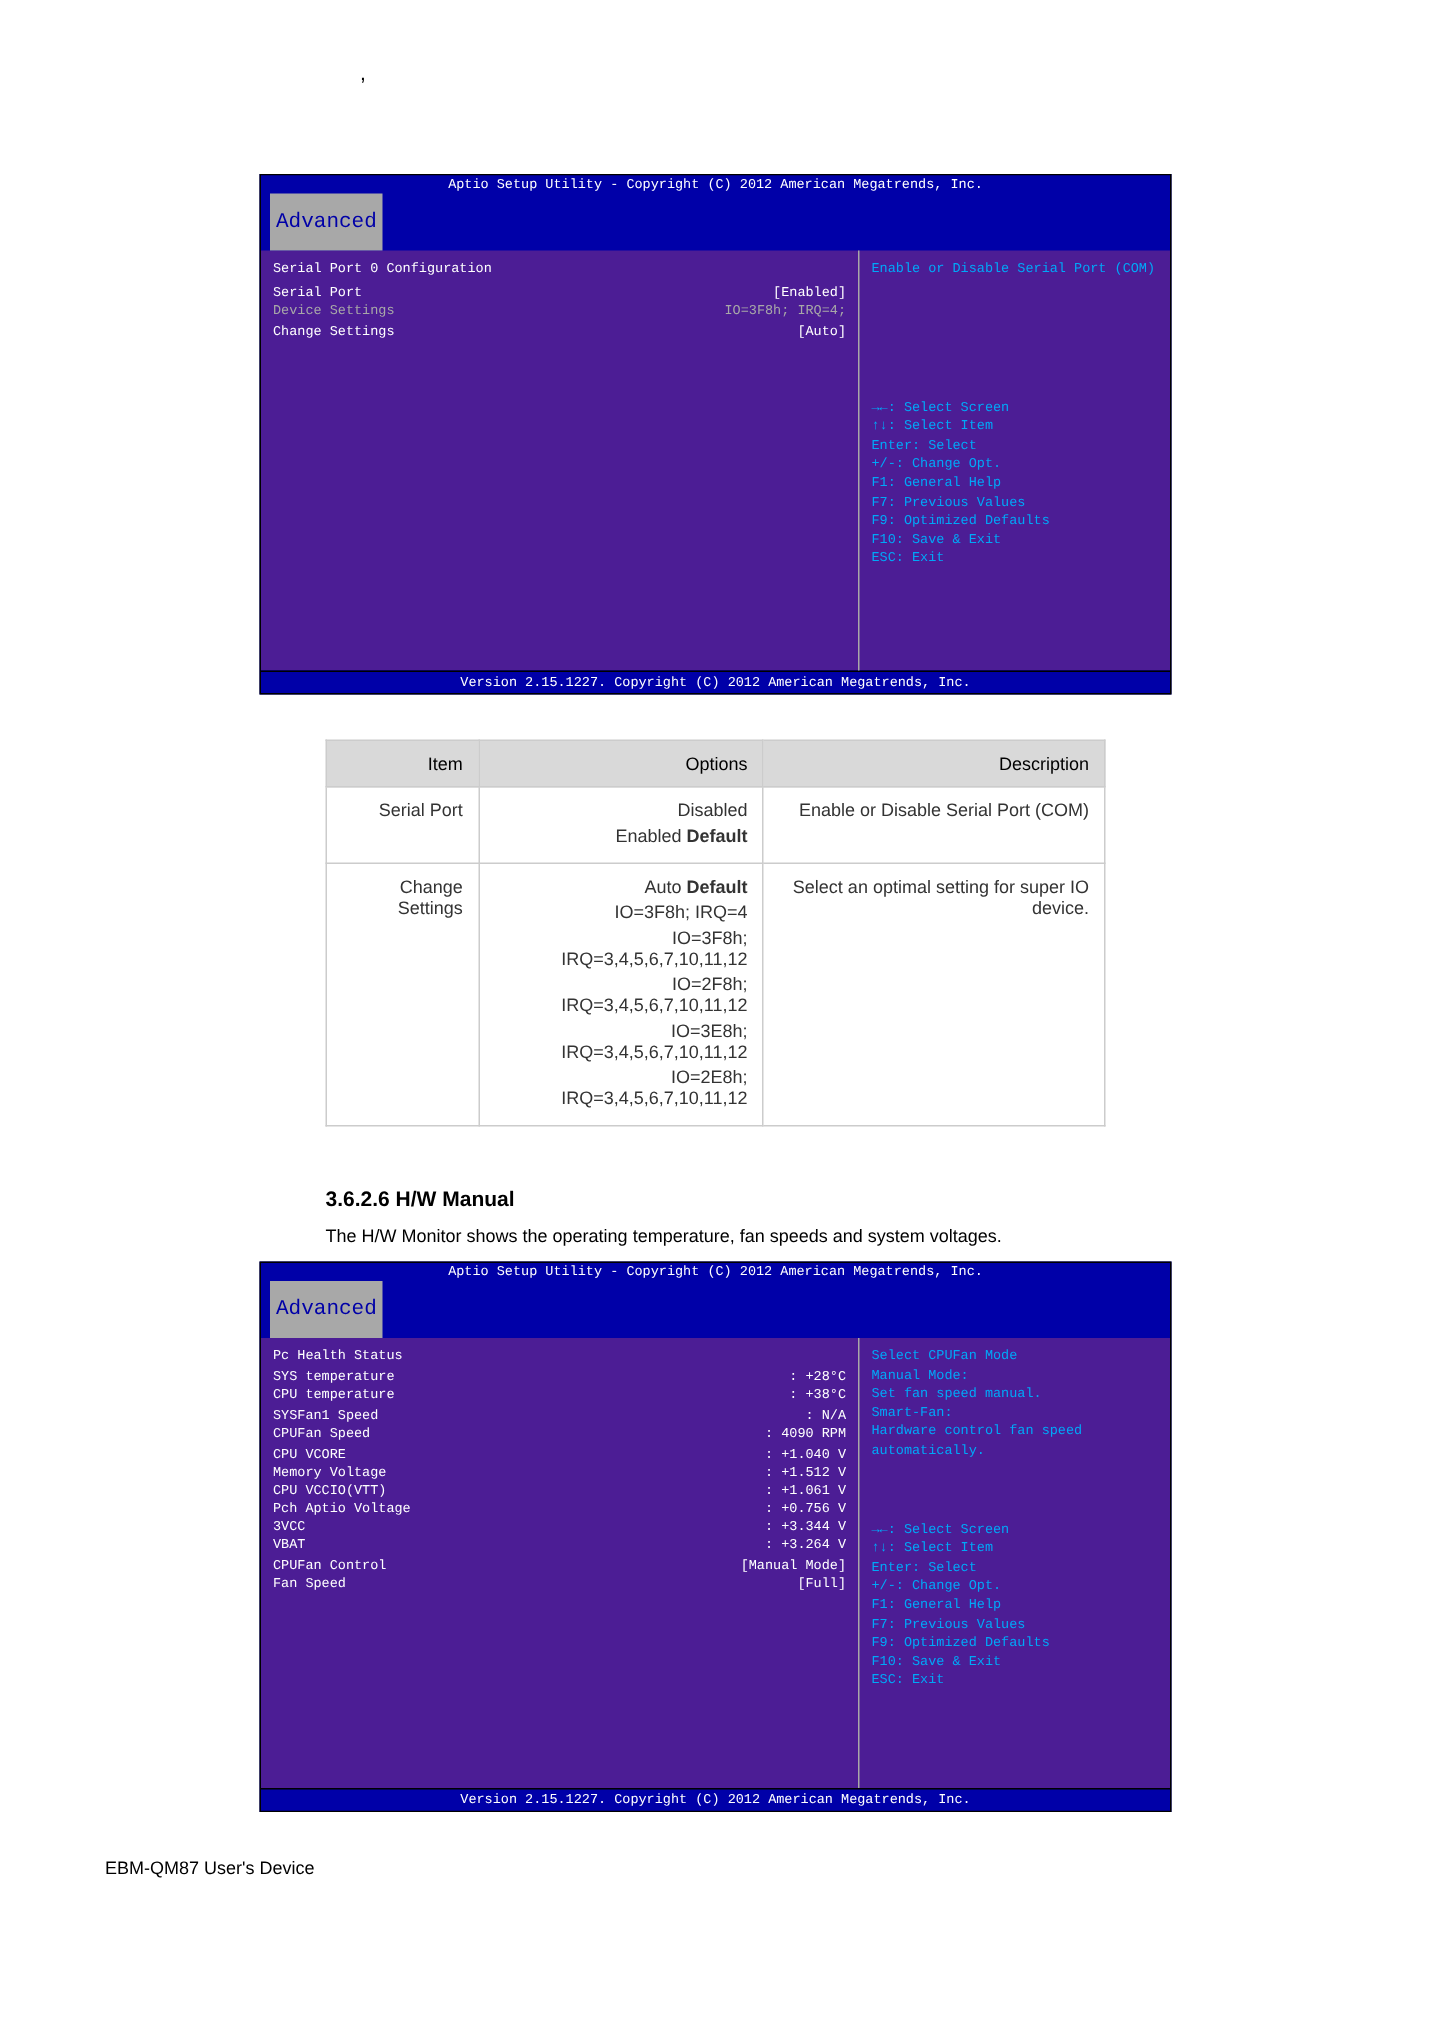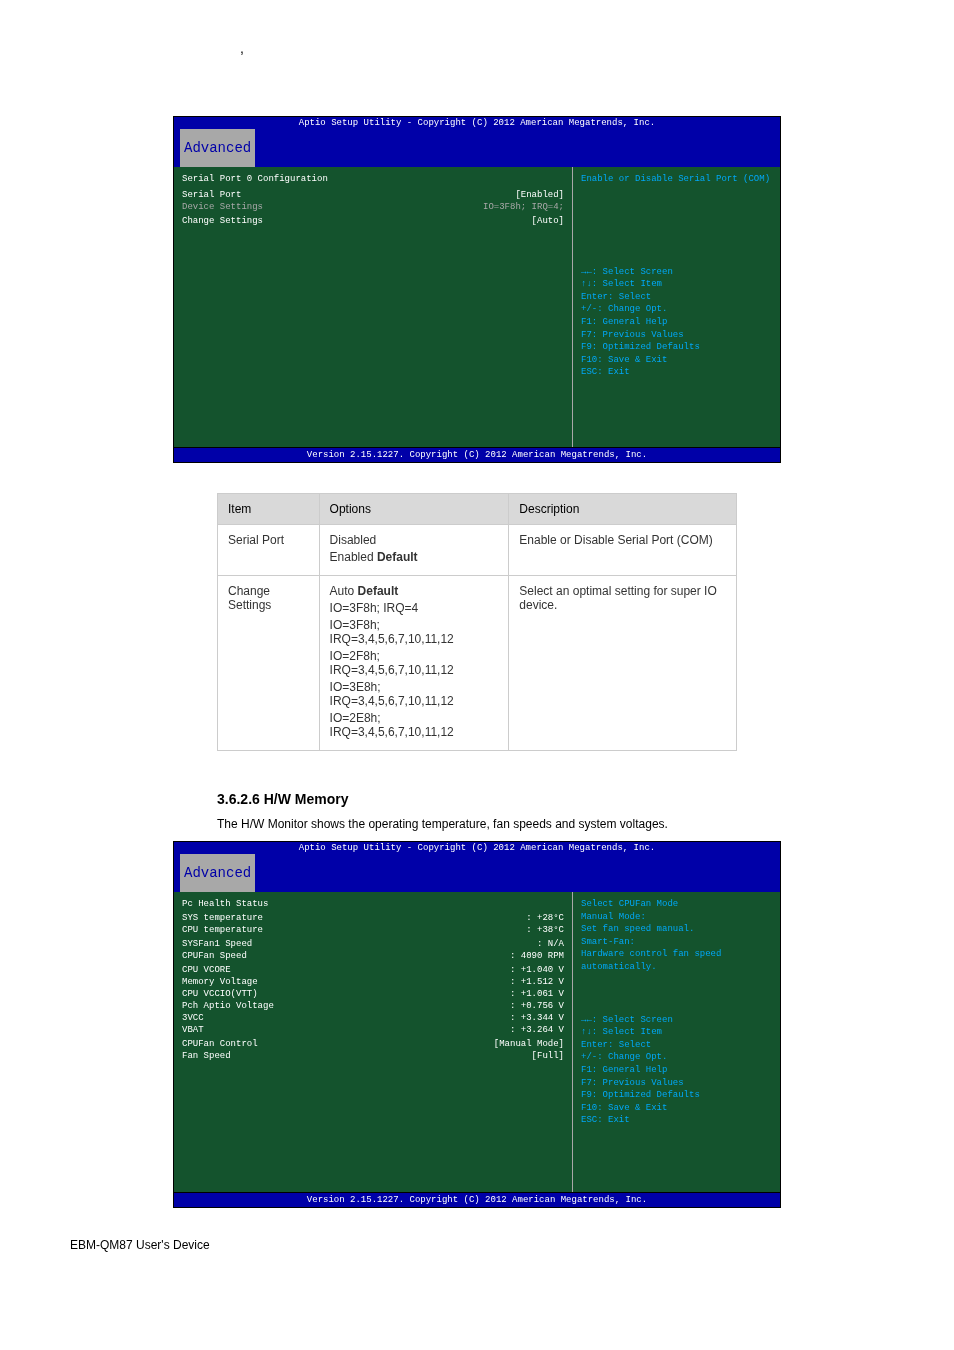--- a/index.html
+++ b/index.html
@@ -24,21 +24,21 @@
 .bios-tab {
   display: inline-block;
   background: #a8a8a8;
   color: #0000a8;
   padding: 11px 4px;
   margin-left: 6px;
   font-size: 14px;
 }
 .bios-body {
   display: flex;
-  background: #14532d;
+  background: #4c1d95;
   height: 280px;
 }
 .bios-left {
   flex: 2;
   padding: 6px 8px;
   border-right: 1px solid #a8a8a8;
   color: #fff;
 }
 .bios-right {
   flex: 1;
@@ -62,21 +62,21 @@
 }
 .settings-table {
   width: 520px;
   margin: 0 auto 20px auto;
   border-collapse: collapse;
   font-size: 12px;
 }
 .settings-table td, .settings-table th {
   border: 1px solid #ccc;
   padding: 8px 10px;
-  text-align: left;
+  text-align: right;
 }
 .settings-table thead tr { background: #d9d9d9; }
 .settings-table thead th { color: #000; font-weight: normal; }
 .settings-table tbody td { color: #333; vertical-align: top; }
 .choice { margin-bottom: 3px; }
 .section-title {
   font-size: 14px;
   font-weight: bold;
   margin: 40px auto 10px auto;
   width: 520px;
@@ -168,21 +168,21 @@
             <div class="choice">IO=3F8h; IRQ=3,4,5,6,7,10,11,12</div>
             <div class="choice">IO=2F8h; IRQ=3,4,5,6,7,10,11,12</div>
             <div class="choice">IO=3E8h; IRQ=3,4,5,6,7,10,11,12</div>
             <div class="choice">IO=2E8h; IRQ=3,4,5,6,7,10,11,12</div>
           </td>
           <td>Select an optimal setting for super IO device.</td>
         </tr>
       </tbody>
   </table>
 
-  <div class="section-title">3.6.2.6 H/W Memory</div>
+  <div class="section-title">3.6.2.6 H/W Manual</div>
   <div class="section-desc">The H/W Monitor shows the operating temperature, fan speeds and system voltages.</div>
 
   <div class="bios-window">
     <div class="bios-header">Aptio Setup Utility - Copyright (C) 2012 American Megatrends, Inc.</div>
     <div><span class="bios-tab">Advanced</span></div>
     <div class="bios-body" style="height:300px">
       <div class="bios-left">
         <div class="bios-row">
             <span>Pc Health Status</span>
           </div>

